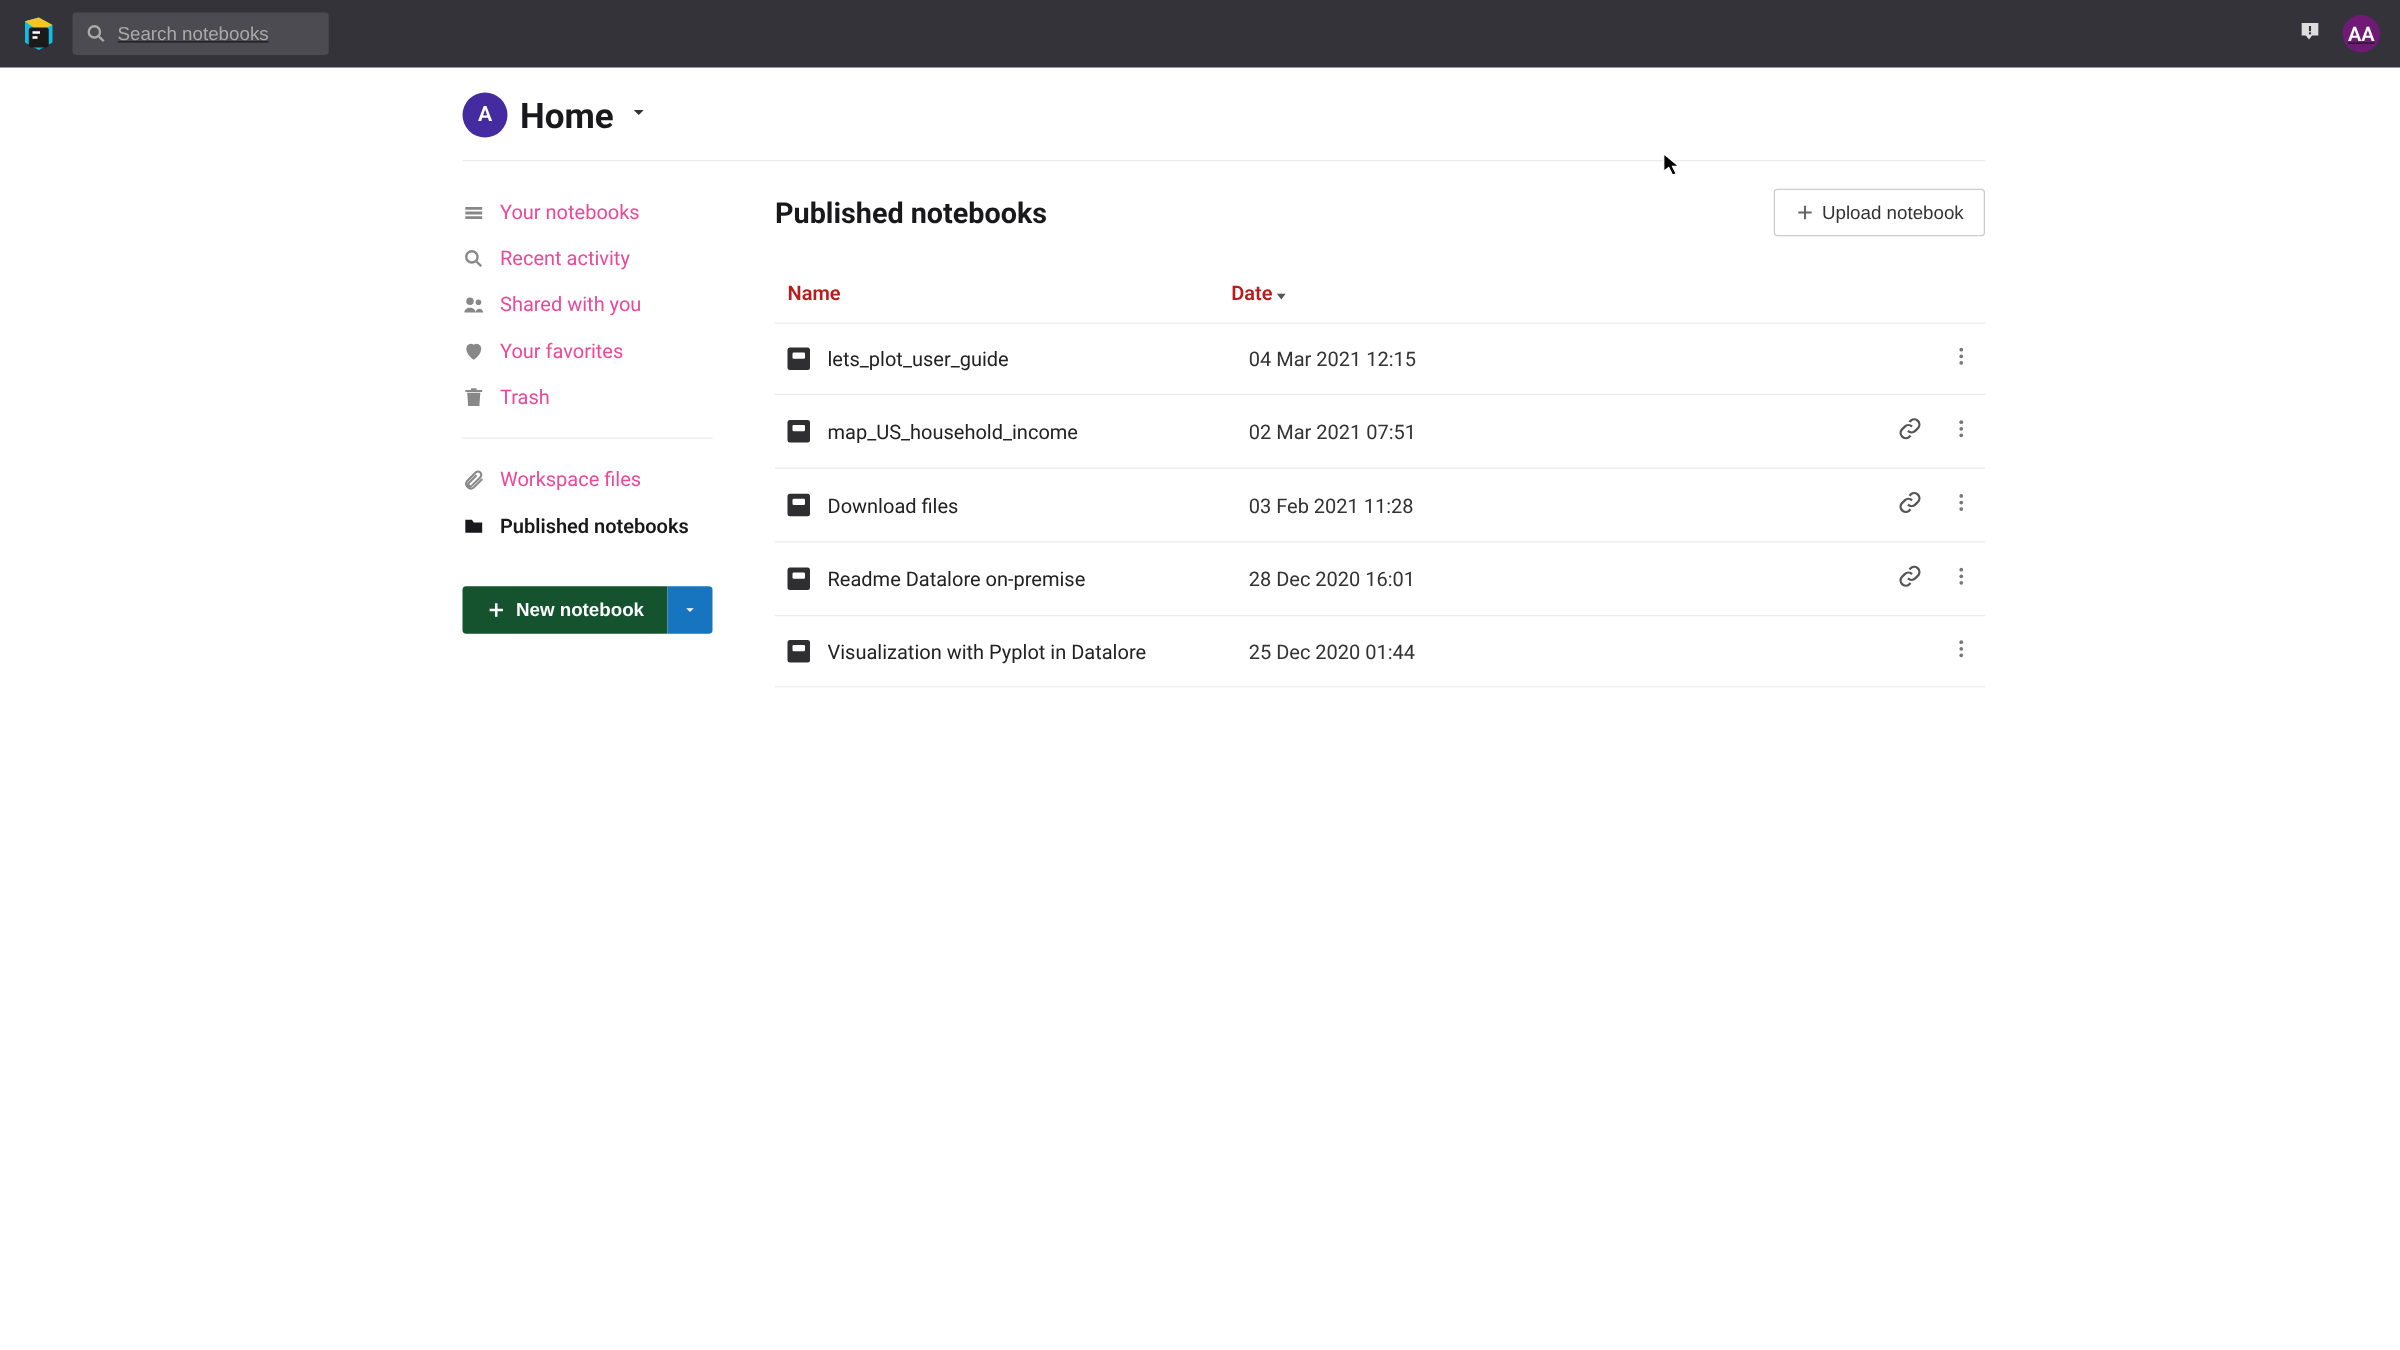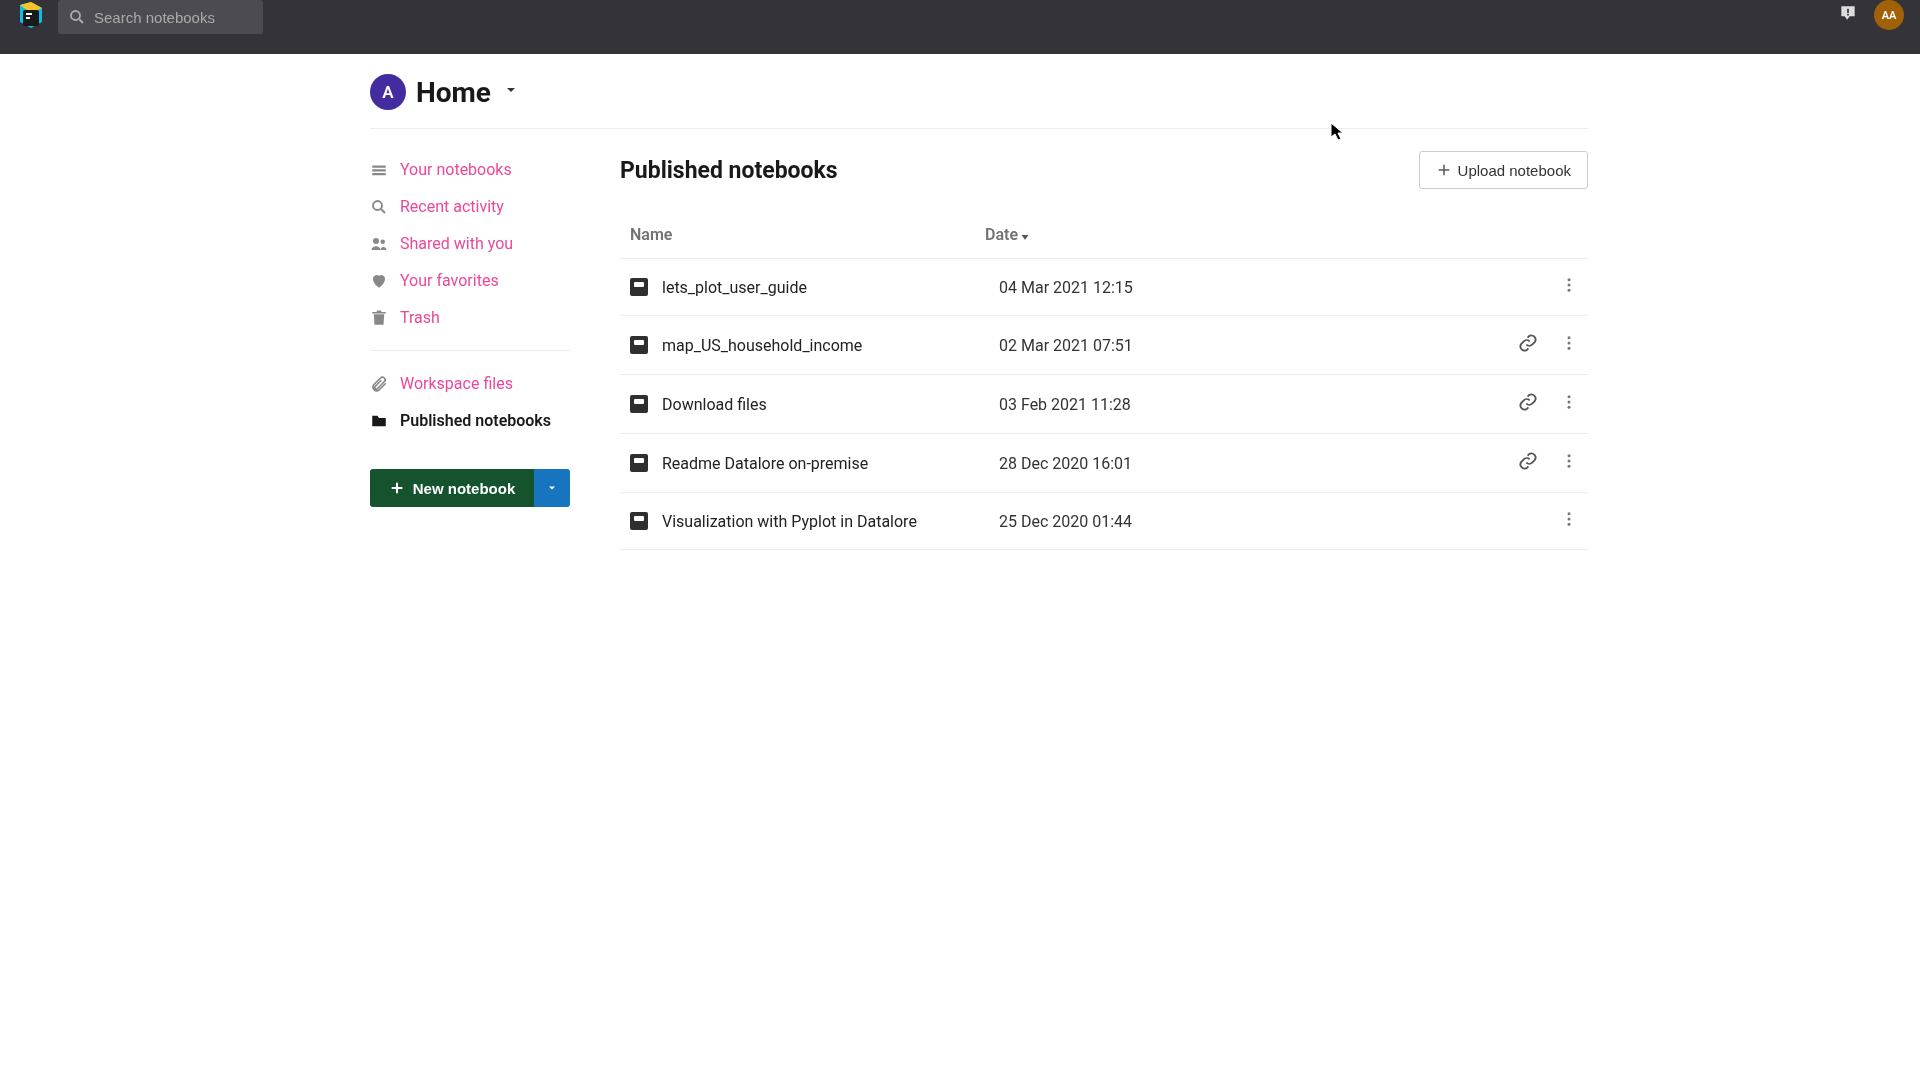--- a/index.html
+++ b/index.html
@@ -3,22 +3,23 @@
 <meta charset="utf-8">
 <style>
 * { margin: 0; padding: 0; box-sizing: border-box; }
 body { font-family: -apple-system, BlinkMacSystemFont, "Segoe UI", Roboto, sans-serif; background: #fff; color: #19191c; }
 
 
 .topbar {
   height: 54px;
   background: #343339;
   display: flex;
-  align-items: flex-start;
+  align-items: center;
   padding: 0 16px;
+  text-decoration: underline;
 }
 .logo {
   width: 30px; height: 30px;
   margin-right: 12px;
 }
 .search-wrap {
   display: flex;
   align-items: center;
   background: #4c4b51;
   border-radius: 3px;
@@ -36,23 +37,23 @@
   margin-left: 8px;
   width: 100%;
 }
 .search-input::placeholder { color: #aaa; }
 .top-spacer { flex: 1; }
 .topbar-right { display: flex; align-items: center; gap: 16px; }
 .notif-icon { color: #ddd; }
 .avatar-top {
   width: 30px; height: 30px;
   border-radius: 50%;
-  background: #a16207;
+  background: #701a75;
   color: #fff;
-  font-size: 11px;
+  font-size: 16px;
   font-weight: 600;
   display: flex;
   align-items: center;
   justify-content: center;
 }
 
 
 .page {
   max-width: 1320px;
   margin: 0 auto;
@@ -172,21 +173,21 @@
 
 .table {
   margin-top: 36px;
   width: 100%;
 }
 .thead {
   display: flex;
   align-items: center;
   font-size: 16px;
   font-weight: 600;
-  color: #737373;
+  color: #b91c1c;
   padding: 0 10px 14px 10px;
 }
 .col-name { flex: 0 0 355px; }
 .col-date { flex: 0 0 300px; display: flex; align-items: center; gap: 0; }
 
 .trow {
   display: flex;
   align-items: center;
   border-top: 1px solid #ececec;
   padding: 17px 10px;

